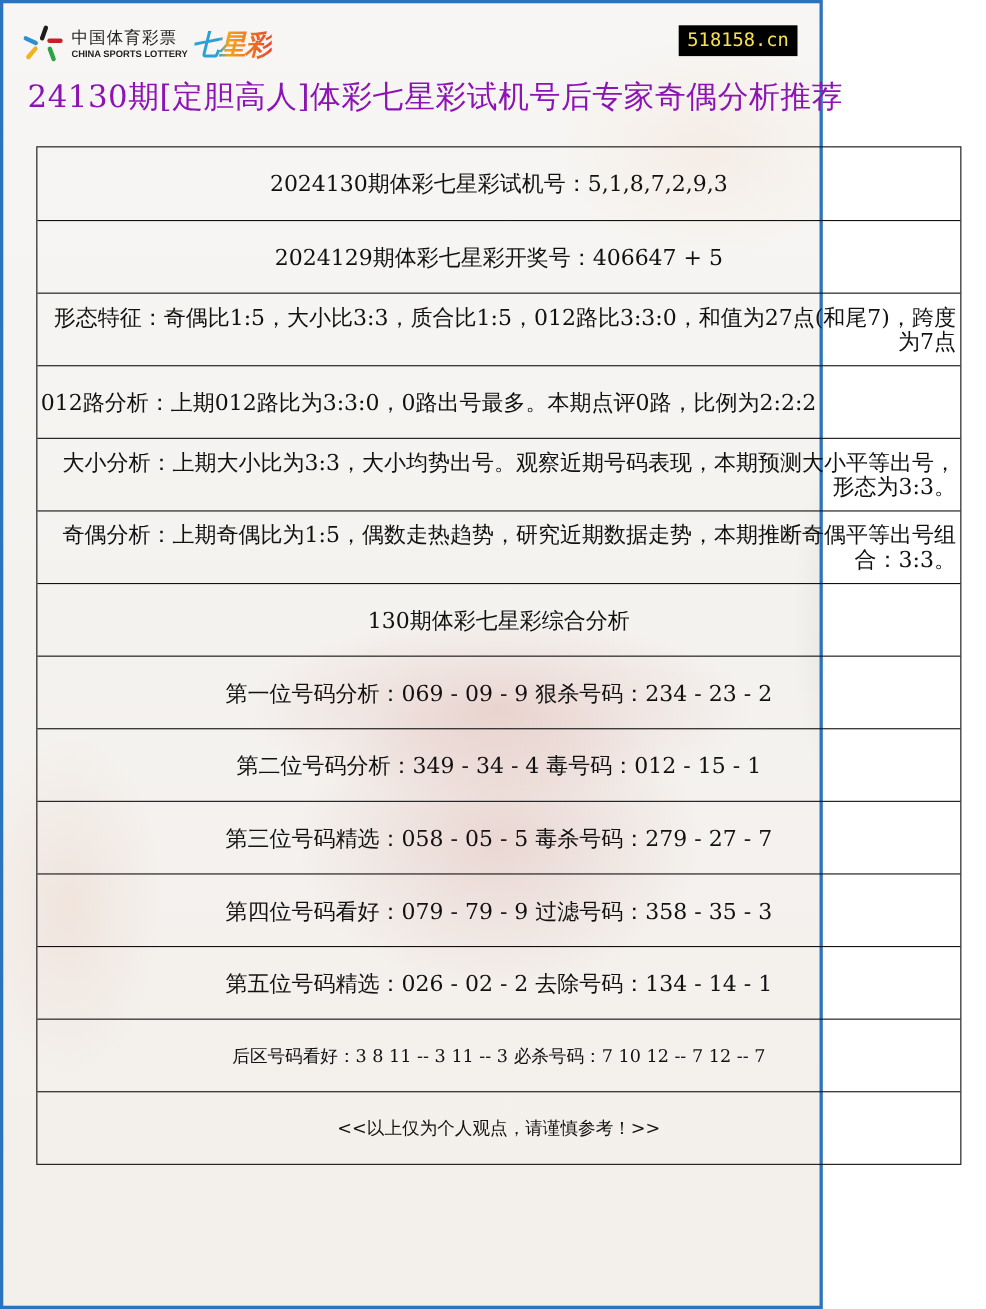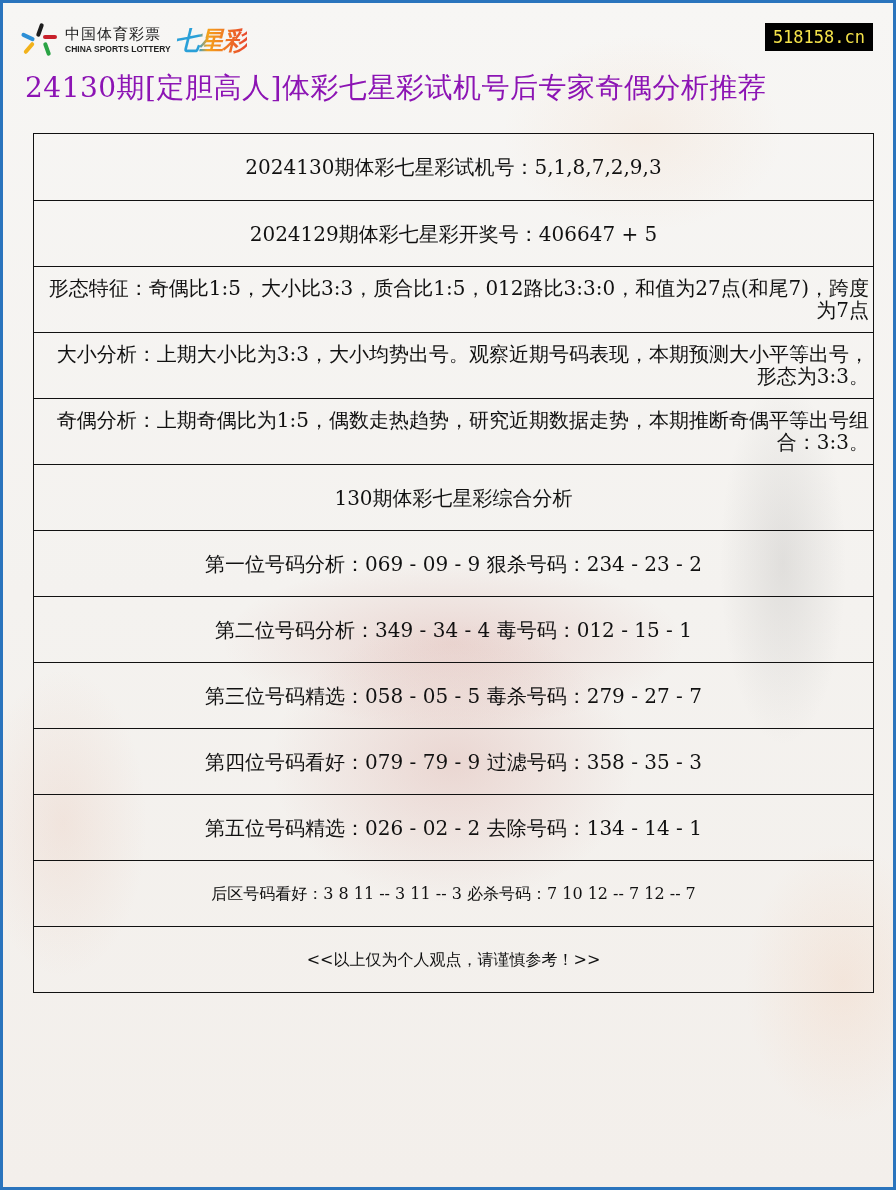--- a/index.html
+++ b/index.html
@@ -2,21 +2,21 @@
 <html><head>
   <meta charset="utf-8">
   <style>
     html, body { margin: 0; padding: 0; }
     body {
       width: 896px; height: 1190px; overflow: hidden;
       font-family: "DejaVu Serif", "Liberation Serif", serif;
     }
     .frame {
       position: relative;
-      width: 896px; height: 1190px; box-sizing: border-box;
+      width: 748px; height: 1190px; box-sizing: border-box;
       border: 3px solid #2a74bd;
       background:
         radial-gradient(ellipse 260px 200px at 450px 760px, rgba(200,120,110,0.22), transparent 70%),
         radial-gradient(ellipse 330px 120px at 450px 640px, rgba(190,90,80,0.18), transparent 70%),
         radial-gradient(ellipse 90px 260px at 780px 560px, rgba(120,120,120,0.16), transparent 70%),
         radial-gradient(ellipse 120px 220px at 60px 820px, rgba(220,150,120,0.14), transparent 70%),
         radial-gradient(ellipse 140px 200px at 840px 980px, rgba(240,180,140,0.18), transparent 70%),
         radial-gradient(ellipse 200px 140px at 640px 130px, rgba(240,200,170,0.18), transparent 70%),
         linear-gradient(180deg, #f7f6f4 0%, #f4f2ef 50%, #f3efeb 100%);
       padding-left: 44px;
@@ -97,20 +97,21 @@
   </div>
 
   <div class="site-badge">518158.cn</div>
 
   <div class="headline">24130期[定胆高人]体彩七星彩试机号后专家奇偶分析推荐</div>
 
   <div class="table">
     <div class="row center">2024130期体彩七星彩试机号：5,1,8,7,2,9,3</div>
     <div class="row center">2024129期体彩七星彩开奖号：406647 + 5</div>
     <div class="row left top">形态特征：奇偶比1:5，大小比3:3，质合比1:5，012路比3:3:0，和值为27点(和尾7)，跨度为7点</div>
+    <div class="row left">012路分析：上期012路比为3:3:0，0路出号最多。本期点评0路，比例为2:2:2</div>
     <div class="row left top">大小分析：上期大小比为3:3，大小均势出号。观察近期号码表现，本期预测大小平等出号，形态为3:3。</div>
     <div class="row left top">奇偶分析：上期奇偶比为1:5，偶数走热趋势，研究近期数据走势，本期推断奇偶平等出号组合：3:3。</div>
     <div class="row center">130期体彩七星彩综合分析</div>
     <div class="row center">第一位号码分析：069 - 09 - 9  狠杀号码：234 - 23 - 2</div>
     <div class="row center">第二位号码分析：349 - 34 - 4  毒号码：012 - 15 - 1</div>
     <div class="row center">第三位号码精选：058 - 05 - 5  毒杀号码：279 - 27 - 7</div>
     <div class="row center">第四位号码看好：079 - 79 - 9  过滤号码：358 - 35 - 3</div>
     <div class="row center">第五位号码精选：026 - 02 - 2  去除号码：134 - 14 - 1</div>
     <div class="row center small">后区号码看好：3 8 11 -- 3 11 -- 3  必杀号码：7 10 12 -- 7 12 -- 7</div>
     <div class="row center small">&lt;&lt;以上仅为个人观点，请谨慎参考！&gt;&gt;</div>

